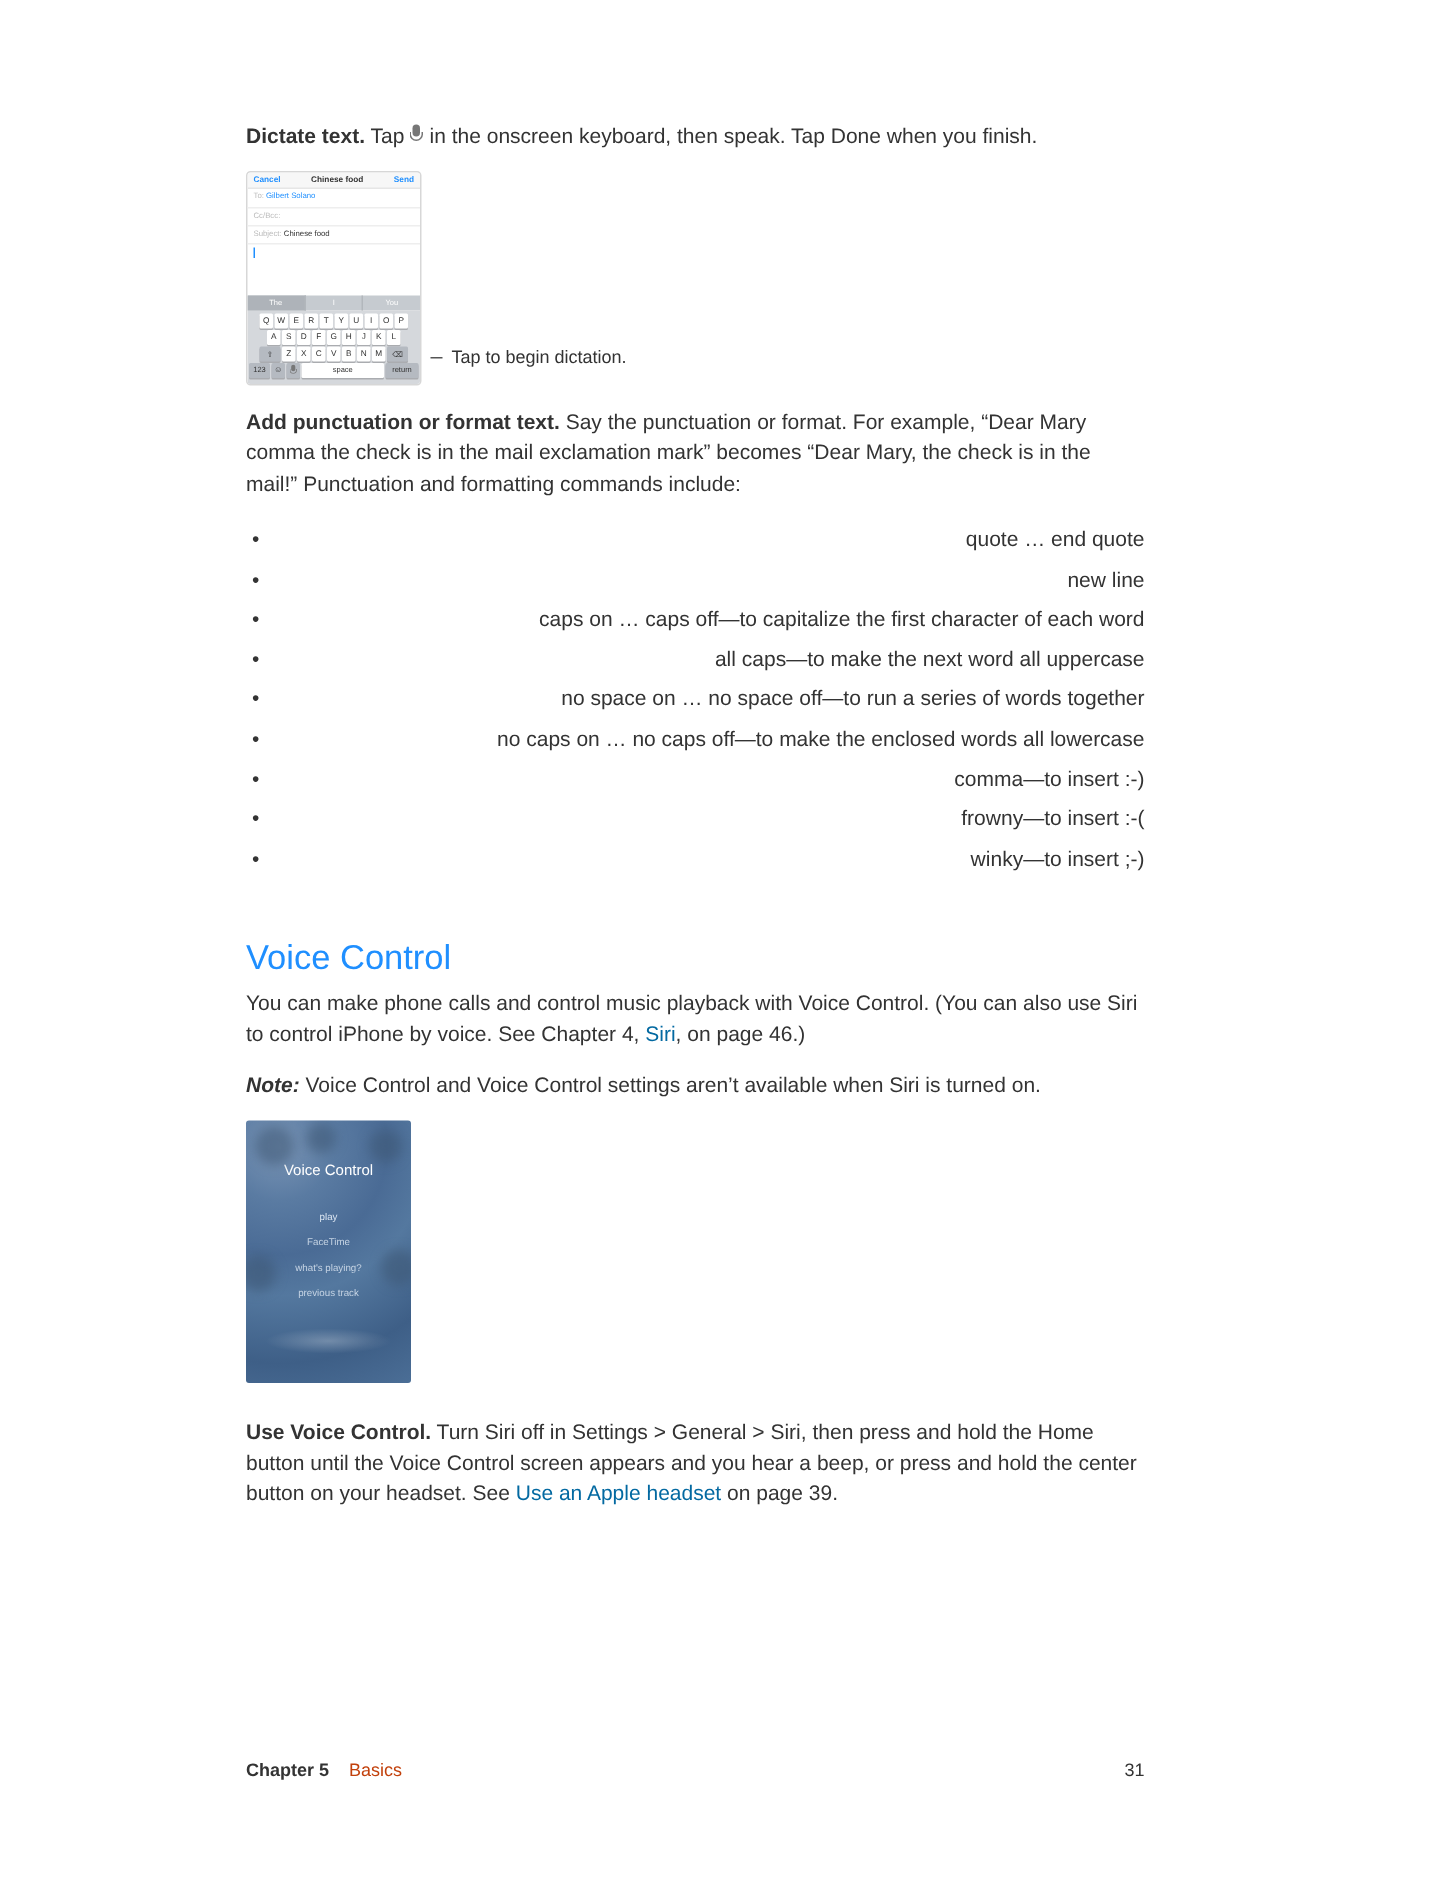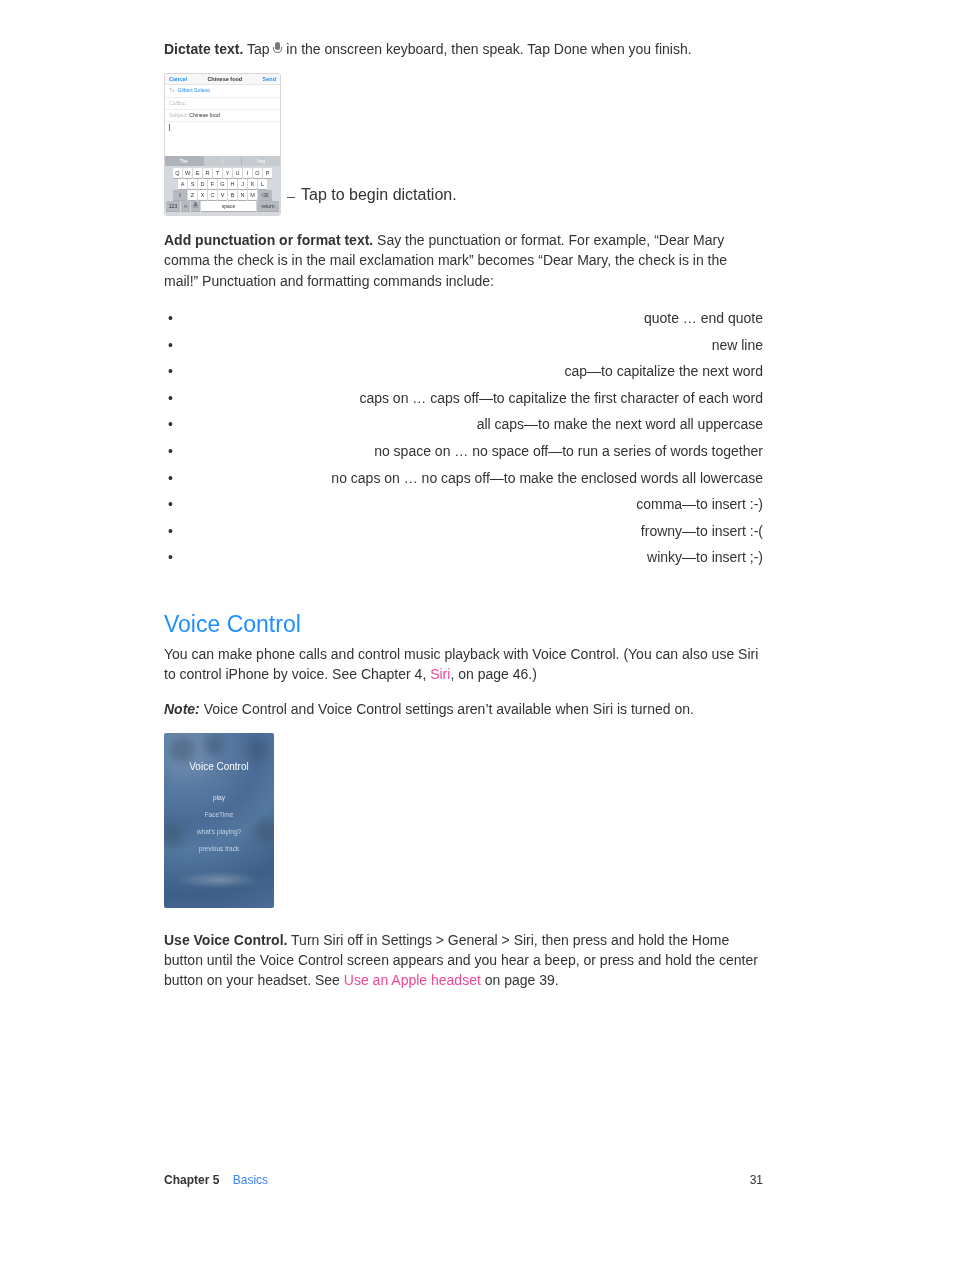--- a/index.html
+++ b/index.html
@@ -6,47 +6,47 @@
     margin: 0;
     font-family: -apple-system, "Helvetica Neue", Helvetica, Arial, sans-serif;
     font-size: 14px;
     color: #333;
     background: #fff;
   }
   .page {
     width: 923px;
     min-height: 1265px;
     box-sizing: border-box;
-    padding: 39px 160px 40px 164px;
+    padding: 80px 160px 40px 164px;
     position: relative;
   }
   p { margin: 0 0 14px 0; line-height: 1.45; }
   .bold { font-weight: 600; }
   .list { list-style: none; padding: 0; margin: 0 0 24px 0; text-align: right; }
   .list li { position: relative; padding-left: 20px; line-height: 1.9; }
   .list li::before { content: "•"; position: absolute; left: 4px; color: #333; }
   h2.section {
     font-size: 23px;
     font-weight: 400;
     color: #1f8fff;
     margin: 40px 0 6px 0;
   }
   .note-label { font-style: italic; font-weight: 600; }
-  .link { color: #ec4899; }
+  .link { color: #0369a1; }
   .footer {
     position: absolute;
     bottom: 78px;
     left: 164px;
     right: 160px;
     display: flex;
     justify-content: space-between;
     font-size: 12px;
   }
   .footer .chap-label { font-weight: 600; }
-  .footer .chap-name { color: #3b82f6; margin-left: 10px; margin-top: 16px; }
+  .footer .chap-name { color: #c2410c; margin-left: 10px; margin-top: 16px; }
 
   
   .mic-icon {
     display: inline-block;
     width: 9px;
     height: 14px;
     vertical-align: -2px;
     position: relative;
   }
   .mic-icon::before {
@@ -106,21 +106,21 @@
   .ip-row { display:flex; justify-content:center; gap:1px; margin-bottom:1px;}
   .ip-key { background:#fff; border-radius:1px; width:9px; height:10px; font-size:5.5px; display:flex;align-items:center;justify-content:center; box-shadow:0 1px 0 rgba(0,0,0,0.2);}
   .ip-key.gray { background:#b5bac1; color:#333; }
   .ip-key.wide { width:14px; }
   .ip-key.space { flex:1; font-size:5px;}
   .ip-key.ret { width:22px; font-size:5px;}
   .ip-key.num { width:14px; font-size:5px;}
   .ip-key.tiny { font-size:5px; }
   .ip-bottom { display:flex; gap:1px;}
   .callout-line { width: 8px; border-top: 1px solid #555; margin-bottom: 18px; }
-  .callout-text { font-size: 16px; color: #333; margin-bottom: 12px; }
+  .callout-text { font-size: 12px; color: #333; margin-bottom: 12px; }
 
   
   .vc-shot {
     width: 110px;
     height: 175px;
     border-radius: 2px;
     margin: 12px 0 22px 0;
     background: radial-gradient(circle at 20% 10%, #7a95b6 0, #5a7ba2 20%, #4a6b95 40%, #54789f 55%, #3e5f87 80%, #4b6e96 100%);
     position: relative;
     overflow: hidden;
@@ -222,21 +222,20 @@
   </div>
 
 
   <p>
     <span class="bold">Add punctuation or format text.</span><span> Say the punctuation or format. For example, “Dear Mary comma the check is in the mail exclamation mark” becomes “Dear Mary, the check is in the mail!” Punctuation and formatting commands include:</span>
   </p>
 
   <ul class="list" id="cmdlist">
       <li>quote … end quote</li>
       <li>new line</li>
-      <li>cap—to capitalize the next word</li>
       <li>caps on … caps off—to capitalize the first character of each word</li>
       <li>all caps—to make the next word all uppercase</li>
       <li>no space on … no space off—to run a series of words together</li>
       <li>no caps on … no caps off—to make the enclosed words all lowercase</li>
       <li>comma—to insert :-)</li>
       <li>frowny—to insert :-(</li>
       <li>winky—to insert ;-)</li>
     </ul>
 
   <h2 class="section">Voice Control</h2>

